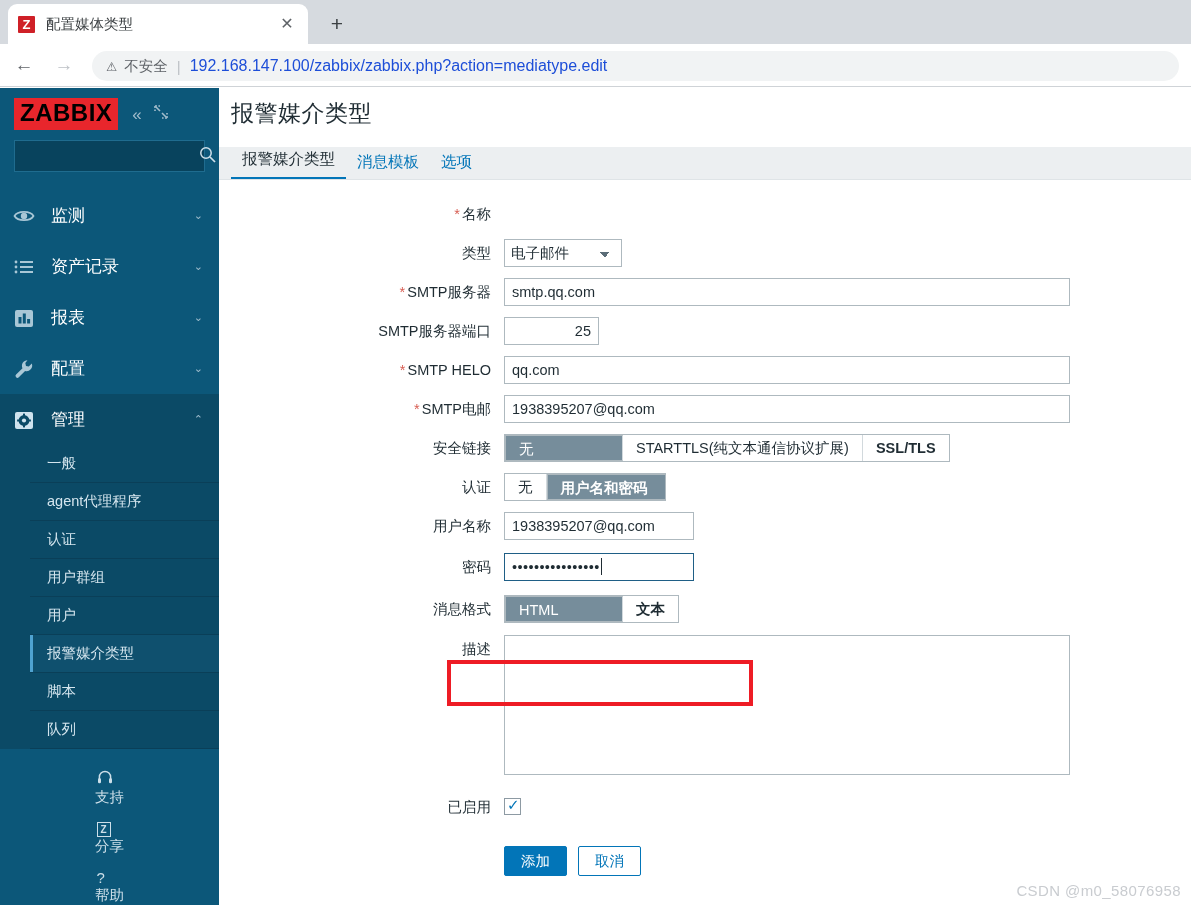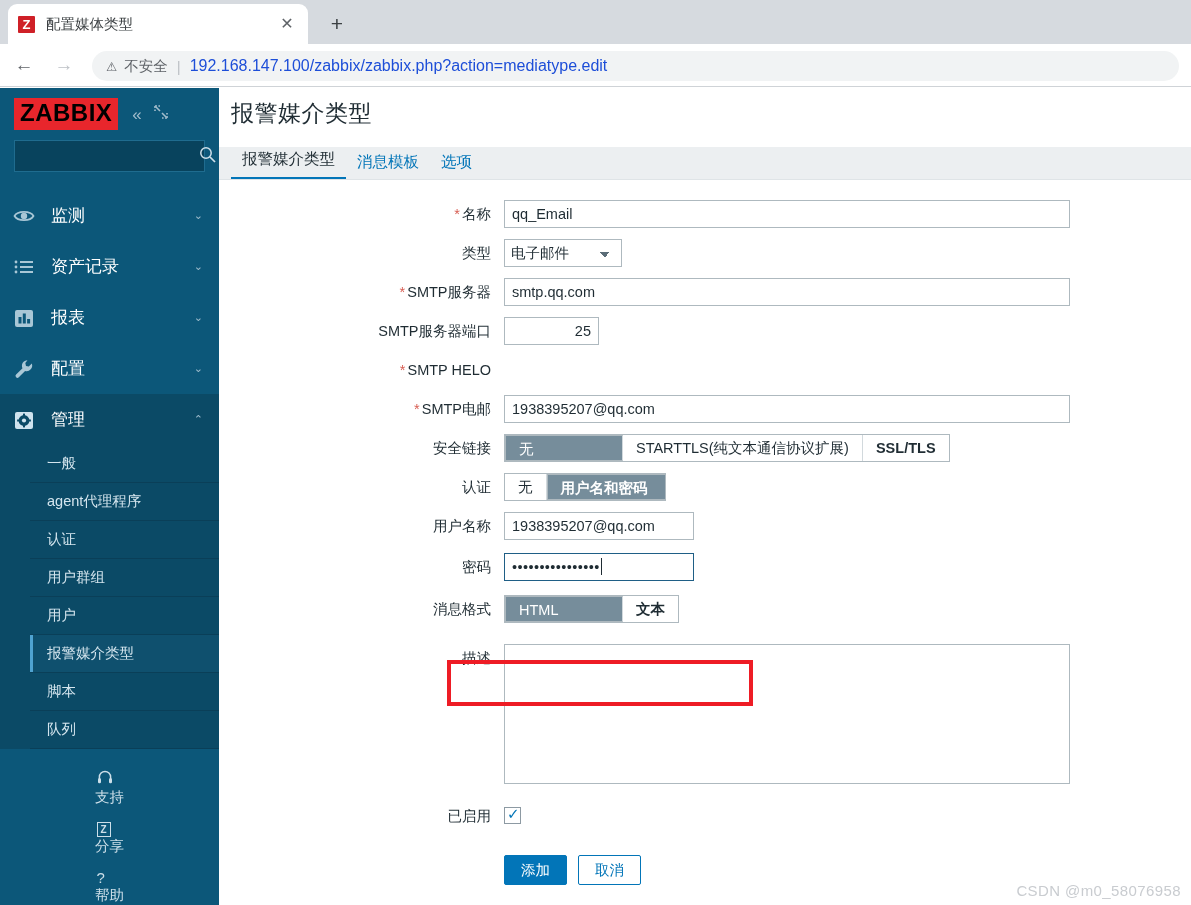--- a/index.html
+++ b/index.html
@@ -440,23 +440,20 @@
         <div class="ftab">选项</div>
       </div>
     </div>
 
     <div class="form-card">
 
       <div class="frow">
         <div class="flabel">
           <span class="req">*</span><span>名称</span>
         </div>
-        <div class="fctl">
-          <input class="inp inp-wide" type="text" value="qq_Email" style="">
-        </div>
       </div>
 
       <div class="frow">
         <div class="flabel">类型</div>
         <div class="fctl">
           <select class="sel">
             <option>电子邮件</option>
           </select>
         </div>
       </div>
@@ -473,20 +470,23 @@
       <div class="frow">
         <div class="flabel">SMTP服务器端口</div>
         <div class="fctl">
           <input class="inp inp-num" type="text" value="25" style="">
         </div>
       </div>
 
       <div class="frow">
         <div class="flabel">
           <span class="req">*</span><span>SMTP HELO</span>
+        </div>
+        <div class="fctl">
+          <input class="inp inp-wide" type="text" value="qq.com" style="">
         </div>
       </div>
 
       <div class="frow">
         <div class="flabel">
           <span class="req">*</span><span>SMTP电邮</span>
         </div>
         <div class="fctl">
           <input class="inp inp-wide" type="text" value="1938395207@qq.com" style="">
         </div>
@@ -532,21 +532,21 @@
       <div class="frow">
         <div class="flabel">消息格式</div>
         <div class="fctl">
           <div class="radioset">
             <div class="ropt sel">HTML</div>
             <div class="ropt">文本</div>
           </div>
         </div>
       </div>
 
-      <div class="frow" style="margin-top:21px;">
+      <div class="frow" style="margin-top:12px;">
         <div class="flabel">描述</div>
         <div class="fctl">
           <textarea class="ta" placeholder="" style=""></textarea>
         </div>
       </div>
 
       <div class="frow" style="margin-top:14px;">
         <div class="flabel">已启用</div>
         <div class="fctl">
           <span class="cbx"></span>

